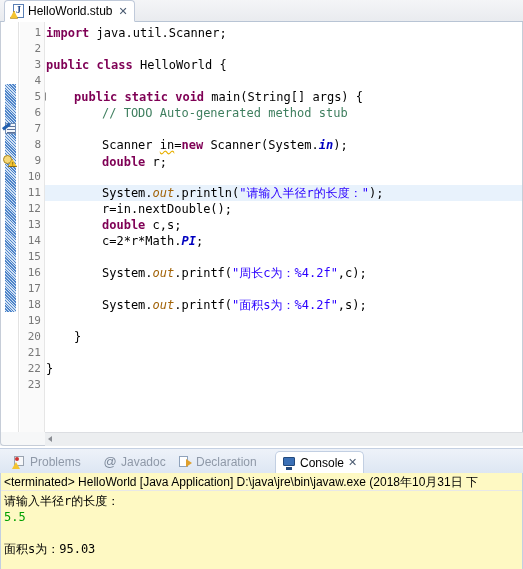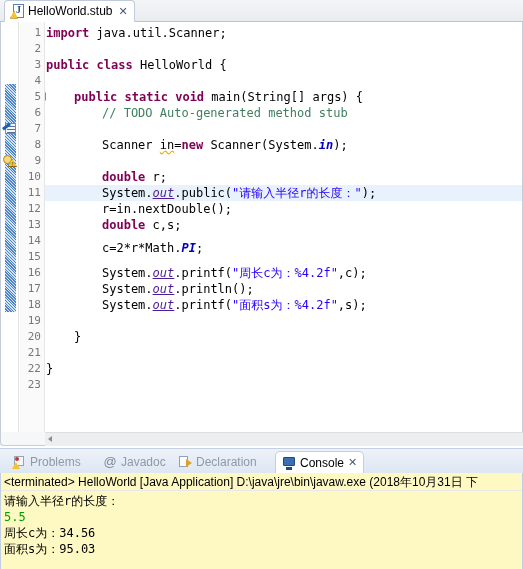--- a/index.html
+++ b/index.html
@@ -96,21 +96,21 @@
   }
   .cur-line { background: #e8f2fc; }
   #cur-line-hl {
     position: absolute; left: 19px; right: 0; height: 16px;
     background: #e8f2fc;
   }
   .kw  { color: #7f0055; font-weight: bold; }
   .str { color: #2a00ff; }
   .cmt { color: #3f7f5f; }
   .fld { color: #0000c0; font-style: italic; font-weight: bold; }
-  .sfld{ color: #4c1d95; font-style: italic; text-decoration: underline; }
+  .sfld{ color: #a16207; font-style: italic; }
   .warnsq {
     text-decoration: underline wavy #e8b000;
     text-decoration-skip-ink: none;
   }
 
   
   .fold {
     position: absolute; width: 9px; height: 9px;
     border: 1px solid #8a8a8a; background: #ffffff; border-radius: 1px;
   }
@@ -327,34 +327,33 @@
       <div class="code-line" style="top:83px; padding-left:56px"><span class="cmt">// TODO Auto-generated method stub</span></div>
 
       <div class="code-line" style="top:67px; padding-left:28px"><span class="kw">public</span> <span class="kw">static</span> <span class="kw">void</span><span> main(String[] args) {</span></div>
 
       <div class="code-line" style="top:99px"></div>
 
       <div class="code-line" style="top:115px; padding-left:56px"><span>Scanner </span><span class="warnsq">in</span><span>=</span><span class="kw">new</span><span> Scanner(System.</span><span class="fld">in</span><span>);</span></div>
 
       <div class="code-line" style="top:131px"></div>
 
-      <div class="code-line" style="top:147px; padding-left:56px"><span class="kw">double</span><span> r;</span></div>
-
-      <div class="code-line cur-line" style="top:163px; padding-left:56px"><span>System.</span><span class="sfld">out</span><span>.public(</span><span class="str">"请输入半径r的长度："</span><span>);</span></div>
+      <div class="code-line" style="top:132px; padding-left:56px"><span class="kw">double</span><span> r;</span></div>
+
+      <div class="code-line cur-line" style="top:163px; padding-left:56px"><span>System.</span><span class="sfld">out</span><span>.println(</span><span class="str">"请输入半径r的长度："</span><span>);</span></div>
 
       <div class="code-line" style="top:179px; padding-left:56px"><span>r=in.nextDouble();</span></div>
 
       <div class="code-line" style="top:195px; padding-left:56px"><span class="kw">double</span><span> c,s;</span></div>
 
-      <div class="code-line" style="top:218px; padding-left:56px"><span>c=2*r*Math.</span><span class="fld">PI</span><span>;</span></div>
+      <div class="code-line" style="top:211px; padding-left:56px"><span>c=2*r*Math.</span><span class="fld">PI</span><span>;</span></div>
 
 
       <div class="code-line" style="top:243px; padding-left:56px"><span>System.</span><span class="sfld">out</span><span>.printf(</span><span class="str">"周长c为：%4.2f"</span><span>,c);</span></div>
 
-      <div class="code-line" style="top:259px; padding-left:56px"><span>System.</span><span class="sfld">out</span><span>.println();</span></div>
 
       <div class="code-line" style="top:275px; padding-left:56px"><span>System.</span><span class="sfld">out</span><span>.printf(</span><span class="str">"面积s为：%4.2f"</span><span>,s);</span></div>
 
       <div class="code-line" style="top:291px"></div>
 
       <div class="code-line" style="top:307px; padding-left:28px"><span>}</span></div>
 
       <div class="code-line" style="top:323px"></div>
 
       <div class="code-line" style="top:339px"><span>}</span></div>
@@ -404,16 +403,15 @@
       <span>Console</span>
       <span class="ctab-close">✕</span>
     </div>
   </div>
 
   <div id="console-body">
     <div id="console-header">&lt;terminated&gt; HelloWorld [Java Application] D:\java\jre\bin\javaw.exe (2018年10月31日 下</div>
 
     <div class="console-line" style="top:20px">请输入半径r的长度：</div>
     <div class="console-line input" style="top:36px">5.5</div>
-    <div class="console-line" style="top:52px">周长c为：34.56</div>
     <div class="console-line" style="top:68px">面积s为：95.03</div>
   </div>
 </div>
 
 </body></html>

